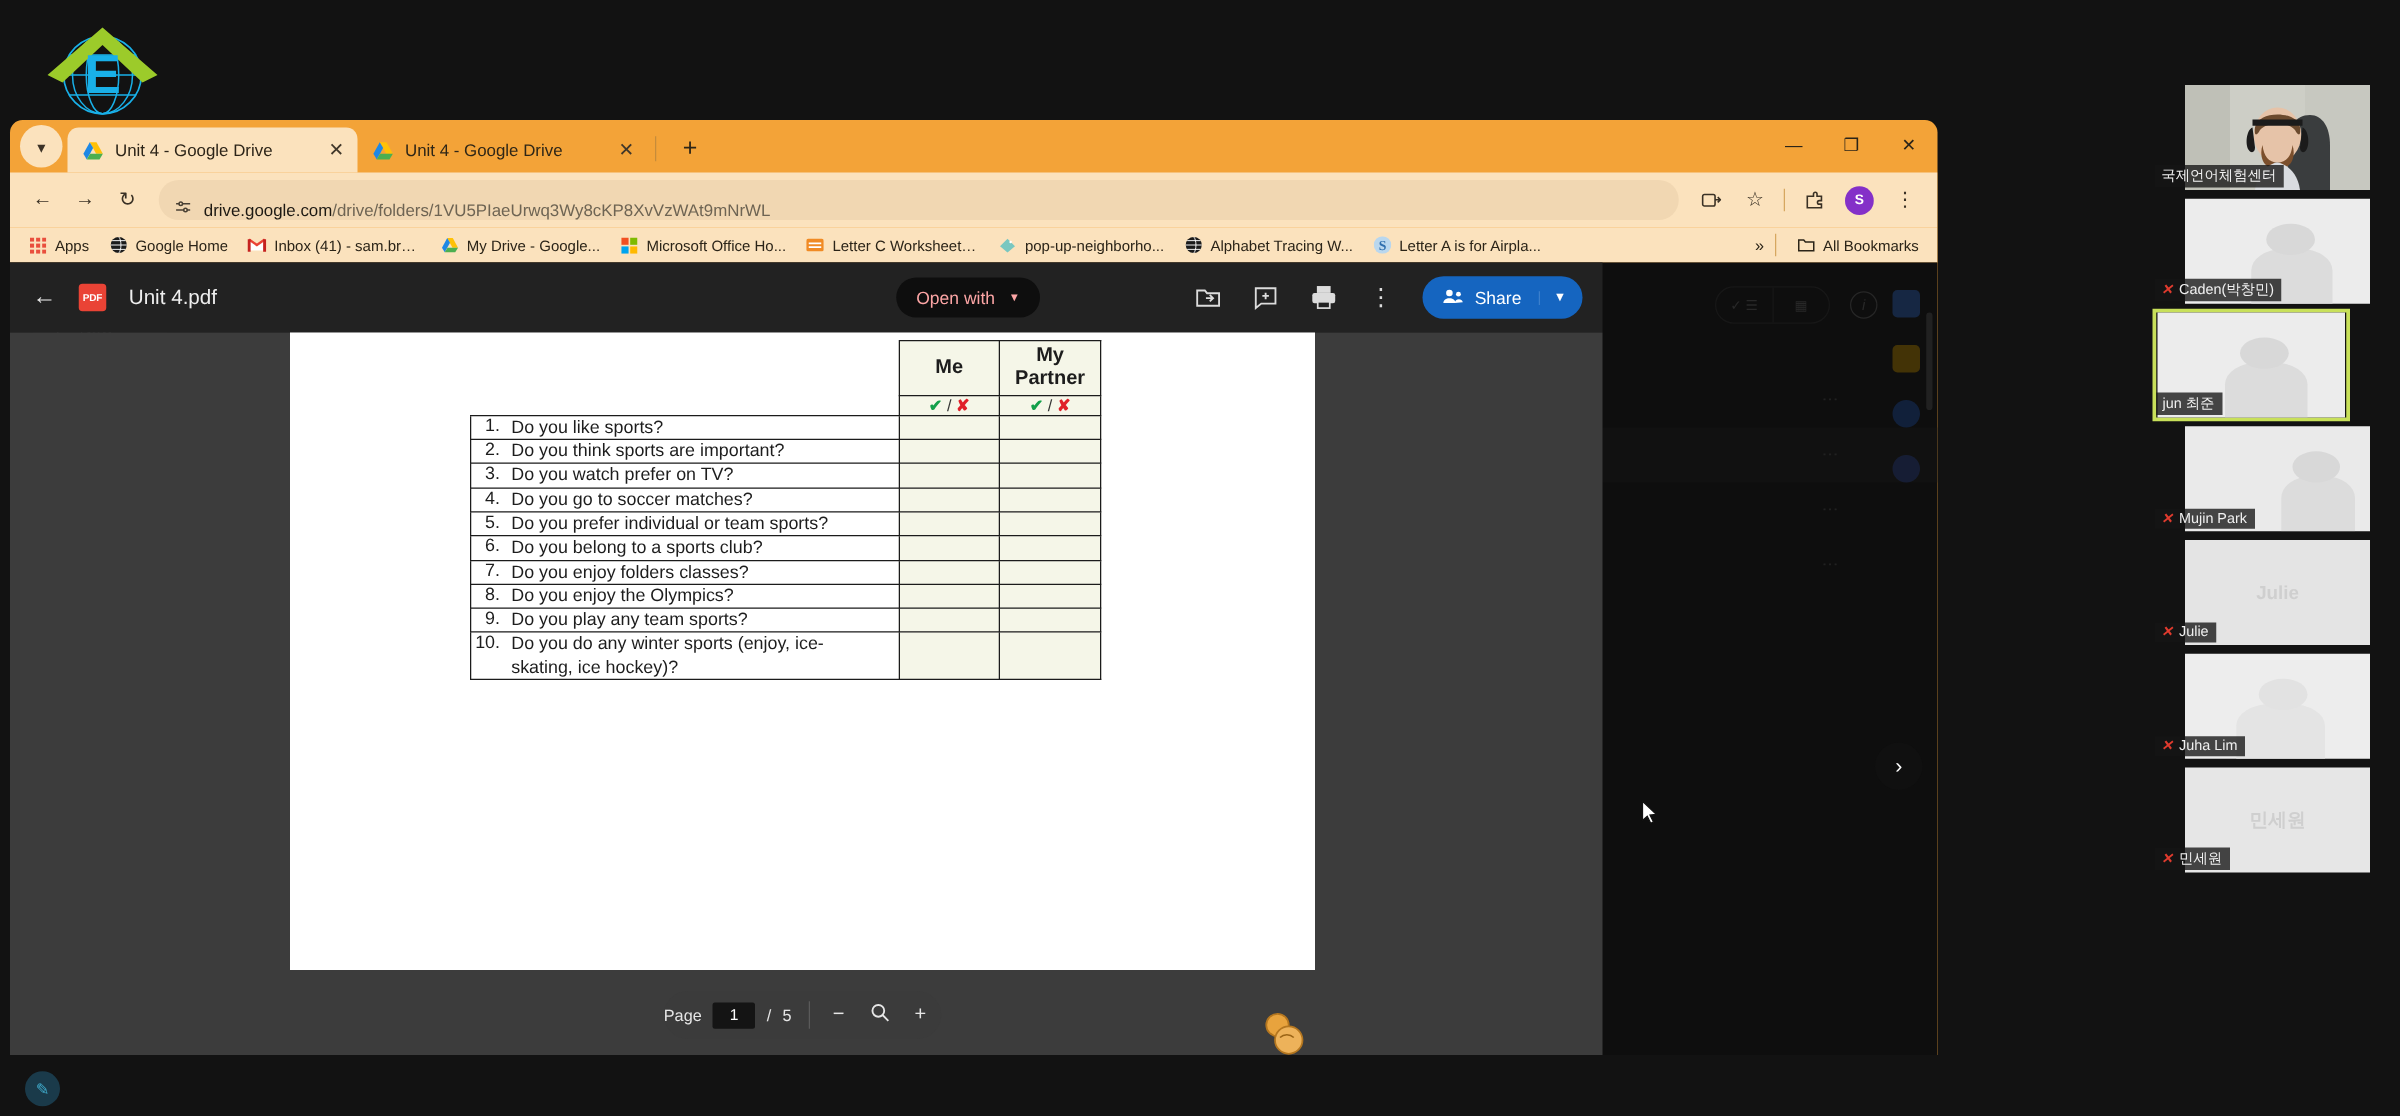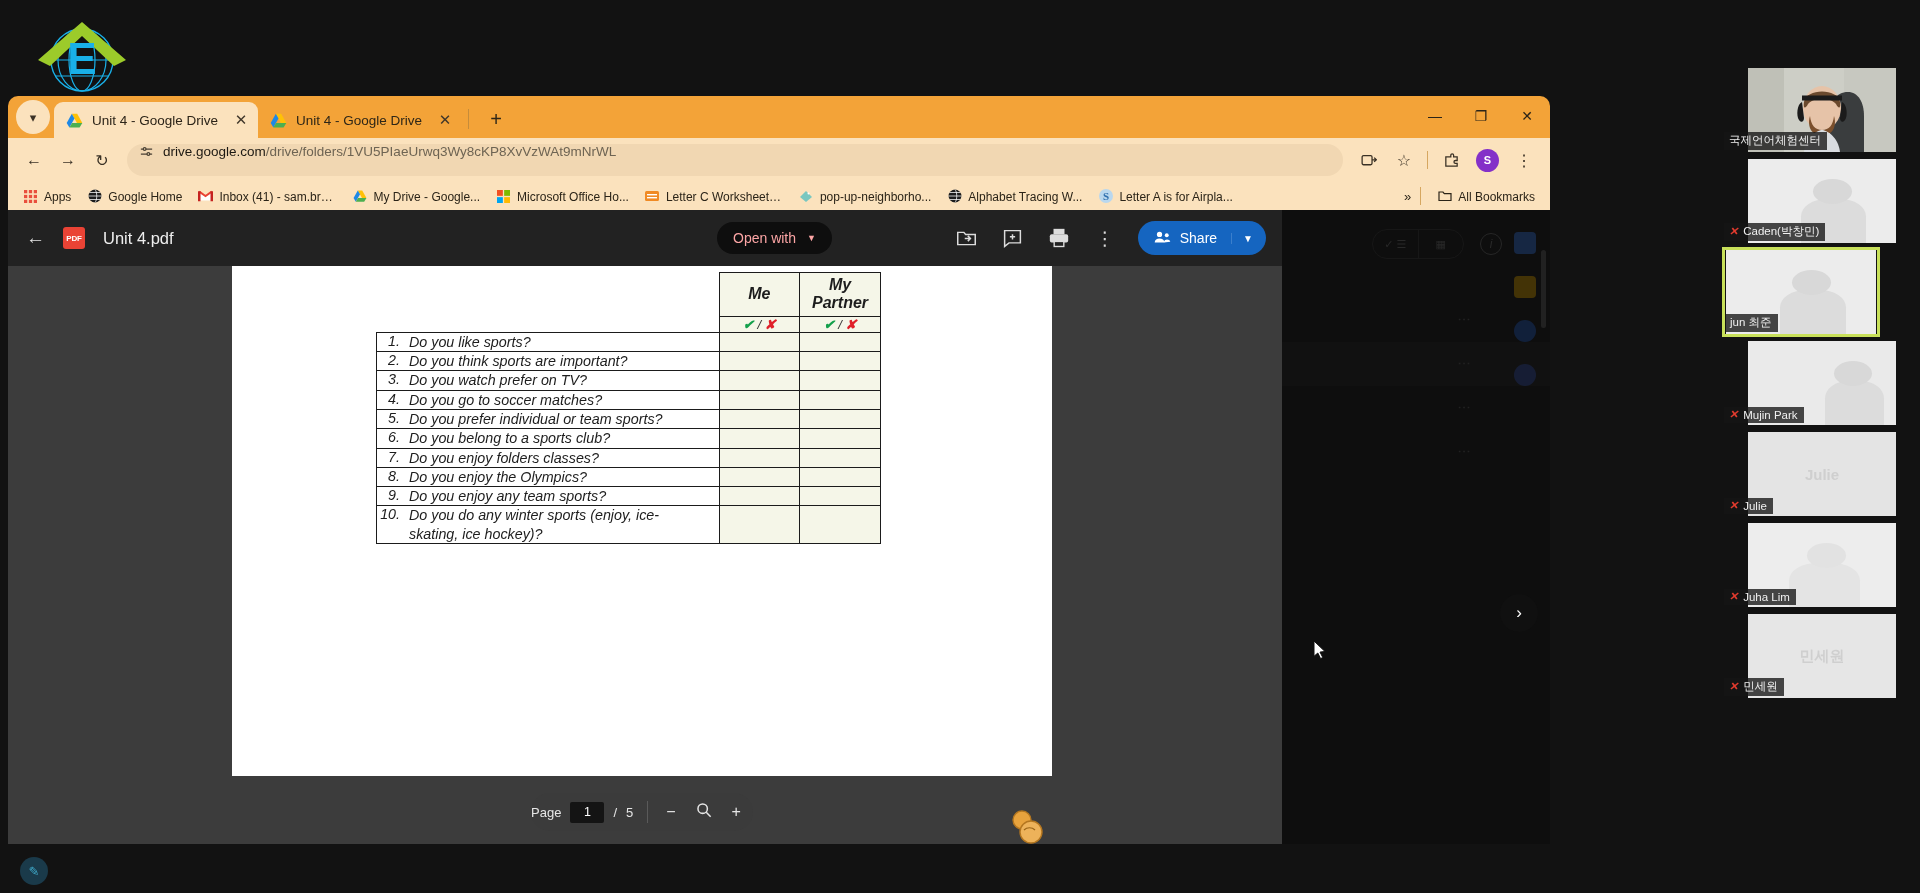--- a/index.html
+++ b/index.html
@@ -25,40 +25,40 @@
   }
   
   .tabstrip { height: 42px; position: relative; display: flex; align-items: flex-end; padding-left: 6px; }
   .tab-listbtn {
     width: 34px; height: 34px; margin: 0 4px 4px 2px;
     border-radius: 17px; background: #fbe2bd;
     display: flex; align-items: center; justify-content: center;
     color: #3c3226; font-size: 13px;
   }
   .tab {
-    height: 36px; width: 204px; display: flex; align-items: center;
+    height: 36px; width: 232px; display: flex; align-items: center;
     border-radius: 9px 9px 0 0; padding: 0 8px 0 12px; gap: 9px;
     font-size: 13px; color: #2c2418; position: relative;
   }
   .tab.active { background: #fbe2bd; }
   .tab.inactive { background: transparent; color: #2e2617; }
   .tab-fav { width: 17px; height: 17px; flex: 0 0 17px; }
   .tab-title { flex: 1 1 auto; white-space: nowrap; overflow: hidden; text-overflow: ellipsis; font-size: 13.5px; }
   .tab-x { width: 18px; height: 18px; display:flex; align-items:center; justify-content:center; font-size: 15px; color:#40372a; }
   .tab-newbtn { width: 30px; height: 30px; margin: 0 0 4px 10px; display:flex; align-items:center; justify-content:center; font-size:20px; color:#2e2617; }
   .tab-divider { width:1px; height:20px; background:#c68c3a; margin:0 2px 9px 6px; }
   .winctl { position: absolute; right: 0; top: 0; display: flex; height: 40px; }
   .winctl div { width: 46px; height: 40px; display: flex; align-items: center; justify-content: center; color: #2b2418; font-size: 14px; }
 
   
   .omnirow { height: 44px; background: #fbe2bd; display: flex; align-items: center; padding: 0 10px; gap: 2px; }
   .navbtn { width: 32px; height: 32px; display:flex; align-items:center; justify-content:center; color:#3a3125; font-size:16px; border-radius:16px; }
   .omnibox {
     flex: 1 1 auto; height: 32px; background: #f1d7b2; border-radius: 16px;
-    display: flex; align-items: flex-start; gap: 9px; padding: 0 12px; margin: 0 7px;
+    display: flex; align-items: flex-end; gap: 9px; padding: 0 12px; margin: 0 7px;
     font-size: 13.5px; color: #2a2318;
   }
   .omni-url { white-space: nowrap; overflow: hidden; }
   .omni-url .host { color: #1c1812; }
   .omni-url .path { color: #6e6453; }
   .omni-right { display: flex; align-items: center; gap: 4px; }
   .avatar-chip { width: 23px; height: 23px; border-radius: 50%; background: #8430c8; color: #fff;
     display:flex; align-items:center; justify-content:center; font-size: 11px; font-weight: bold; margin: 0 5px; }
   .vbar { width:1px; height:18px; background:#d6a760; margin:0 3px; }
 
@@ -111,21 +111,21 @@
   .pdf-name { font-size: 16.5px; color:#eee; }
   .openwith { position: absolute; left: 709px; top: 12px; height: 32px; padding: 0 16px; border-radius: 17px;
     background: #0e0e0e; color: #fca5a5; font-size: 14px; display:flex; align-items:center; gap: 11px; }
   .pdf-top-right { position: absolute; right: 16px; top: 0; height: 56px; display:flex; align-items:center; gap: 20px; }
   .tb-ico { width: 26px; height: 26px; display:flex; align-items:center; justify-content:center; color:#dcdcdc; }
   .sharebtn { height: 34px; border-radius: 18px; background: #1565c0; display:flex; align-items:center; color:#fff; font-size:14px; }
   .sharebtn .lhs { display:flex; align-items:center; gap:9px; padding: 0 14px 0 16px; }
   .sharebtn .rhs { padding: 0 13px 0 11px; border-left: 1px solid #3b7fcc; font-size: 10px; }
 
   .pdf-body { position: absolute; left: 0; top: 56px; right: 0; bottom: 0; background: #3c3c3c; }
-  .pdf-page { position:absolute; left: 224px; top: 0; width: 820px; height: 510px; background: #fff; font-style: italic; }
+  .pdf-page { position:absolute; left: 224px; top: 0; width: 820px; height: 510px; background: #fff; }
 
   
   table.ws { position: absolute; left: 144px; top: 6px; border-collapse: collapse; width: 505px;
     font-family: "Liberation Sans", sans-serif; color: #1d1d1d; }
   table.ws td { border: 1.6px solid #1b1b1b; padding: 0; }
   td.q { width: 343px; background: #fff; font-size: 14.3px; padding: 6px 6px 7px 0; vertical-align: top; }
   td.q .qnum { display: inline-block; width: 32px; text-align: right; padding-right: 9px; vertical-align: top; }
   td.q .qtxt { display: inline-block; width: 290px; vertical-align: top; line-height: 1.28; }
   td.ans { width: 81px; background: #f5f6e8; }
   th.hd { border: 1.6px solid #1b1b1b; background:#f5f6e8; font-size: 16px; font-weight: bold; text-align:center; line-height: 1.12; padding: 3px 2px 4px; }
@@ -575,21 +575,21 @@
                 <td class="ans"></td>
               </tr>
               <tr>
                 <td class="q">
                   <span class="qnum">8.</span><span class="qtxt">Do you enjoy the Olympics?</span></td>
                 <td class="ans"></td>
                 <td class="ans"></td>
               </tr>
               <tr>
                 <td class="q">
-                  <span class="qnum">9.</span><span class="qtxt">Do you enjoy any team sports?</span></td>
+                  <span class="qnum">9.</span><span class="qtxt">Do you play any team sports?</span></td>
                 <td class="ans"></td>
                 <td class="ans"></td>
               </tr>
               <tr>
                 <td class="q">
                   <span class="qnum">10.</span><span class="qtxt">Do you do any winter sports (enjoy, ice-skating, ice hockey)?</span></td>
                 <td class="ans"></td>
                 <td class="ans"></td>
               </tr>
             </tbody>

